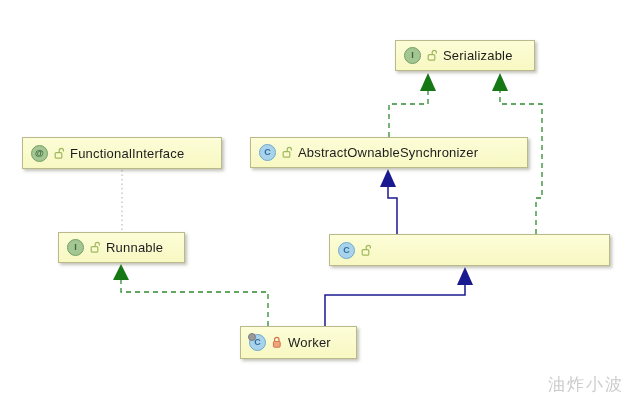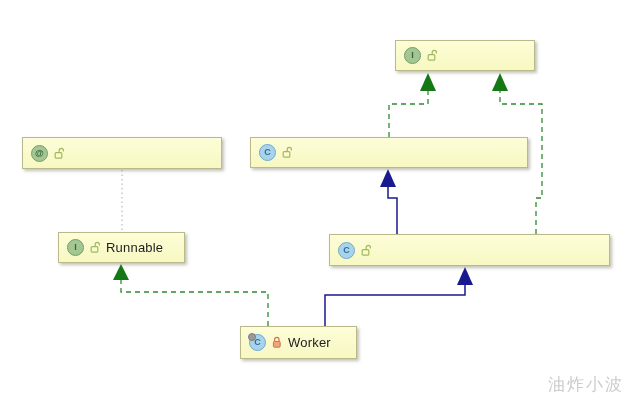--- a/index.html
+++ b/index.html
@@ -76,36 +76,39 @@
       <line x1="122" y1="170" x2="122" y2="231" stroke="#adadad" stroke-width="1" stroke-dasharray="1.5,3"></line>
     </g>
   </svg>
 
   <div class="uml-node" style="left:395px;top:40px;width:140px;height:31px;">
     <span class="kind-icon kind-interface">I</span>
     <svg class="lock" viewBox="0 0 12 13">
       <path d="M6.2,5.6 V3.4 a2.1,2.1 0 0 1 4.2,0 V4.4" fill="none" stroke="#a2b860" stroke-width="1.2"></path>
       <rect x="2.2" y="5.6" width="6.6" height="5.6" rx="1" fill="none" stroke="#a2b860" stroke-width="1.2"></rect>
     </svg>
+    <span class="label">Serializable</span>
   </div>
 
   <div class="uml-node" style="left:22px;top:137px;width:200px;height:32px;">
     <span class="kind-icon kind-annotation">@</span>
     <svg class="lock" viewBox="0 0 12 13">
       <path d="M6.2,5.6 V3.4 a2.1,2.1 0 0 1 4.2,0 V4.4" fill="none" stroke="#a2b860" stroke-width="1.2"></path>
       <rect x="2.2" y="5.6" width="6.6" height="5.6" rx="1" fill="none" stroke="#a2b860" stroke-width="1.2"></rect>
     </svg>
+    <span class="label">FunctionalInterface</span>
   </div>
 
   <div class="uml-node" style="left:250px;top:137px;width:278px;height:31px;">
     <span class="kind-icon kind-class">C</span>
     <svg class="lock" viewBox="0 0 12 13">
       <path d="M6.2,5.6 V3.4 a2.1,2.1 0 0 1 4.2,0 V4.4" fill="none" stroke="#a2b860" stroke-width="1.2"></path>
       <rect x="2.2" y="5.6" width="6.6" height="5.6" rx="1" fill="none" stroke="#a2b860" stroke-width="1.2"></rect>
     </svg>
+    <span class="label">AbstractOwnableSynchronizer</span>
   </div>
 
   <div class="uml-node" style="left:58px;top:232px;width:127px;height:31px;">
     <span class="kind-icon kind-interface">I</span>
     <svg class="lock" viewBox="0 0 12 13">
       <path d="M6.2,5.6 V3.4 a2.1,2.1 0 0 1 4.2,0 V4.4" fill="none" stroke="#a2b860" stroke-width="1.2"></path>
       <rect x="2.2" y="5.6" width="6.6" height="5.6" rx="1" fill="none" stroke="#a2b860" stroke-width="1.2"></rect>
     </svg>
     <span class="label">Runnable</span>
   </div>

